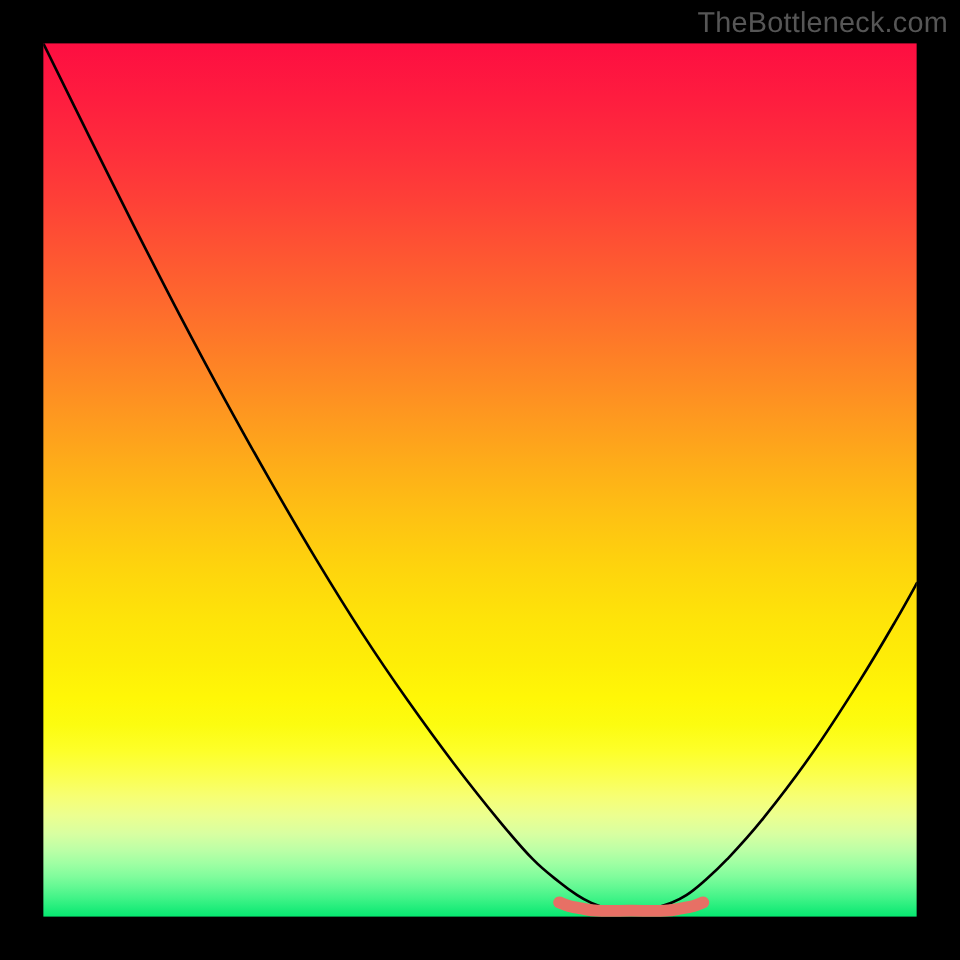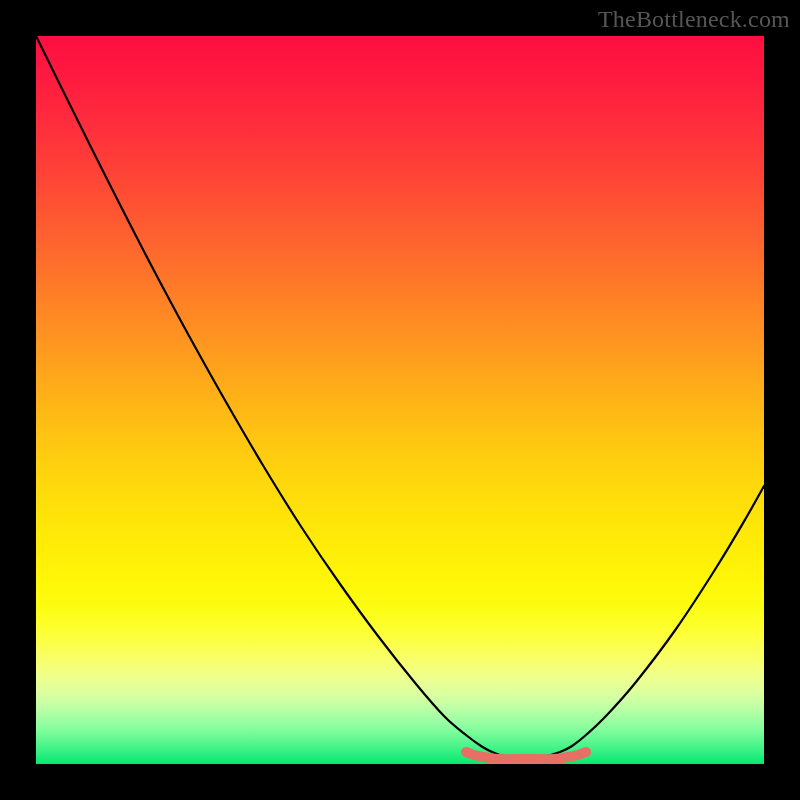--- a/index.html
+++ b/index.html
@@ -15,21 +15,21 @@
     left: 36px;
     top: 36px;
     width: 728px;
     height: 728px;
     background: #000000;
   }
   .watermark {
     position: absolute;
     top: 6px;
     right: 10px;
-    font-family: Liberation Serif, serif;
+    font-family: Liberation Sans, sans-serif;
     font-size: 24px;
     font-weight: 400;
     color: #565656;
     letter-spacing: 0.2px;
   }
   svg {
     display: block;
   }
 </style>
 </head>

